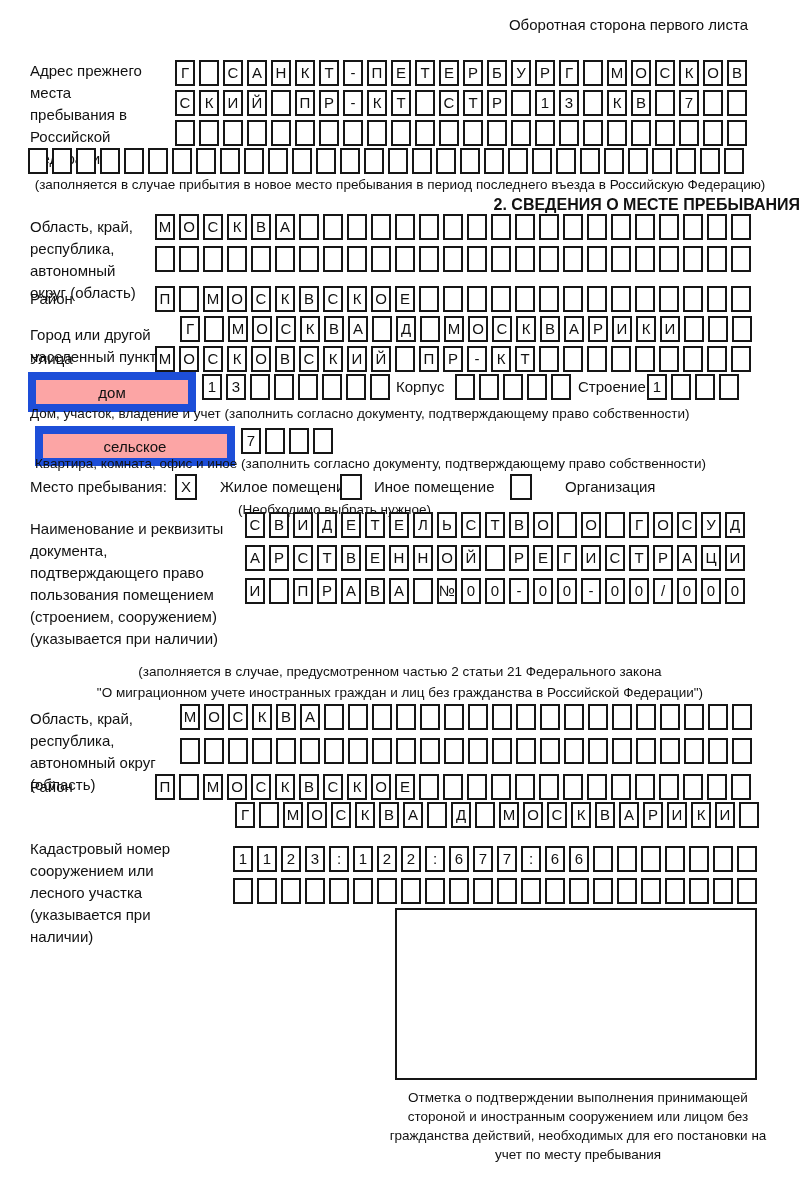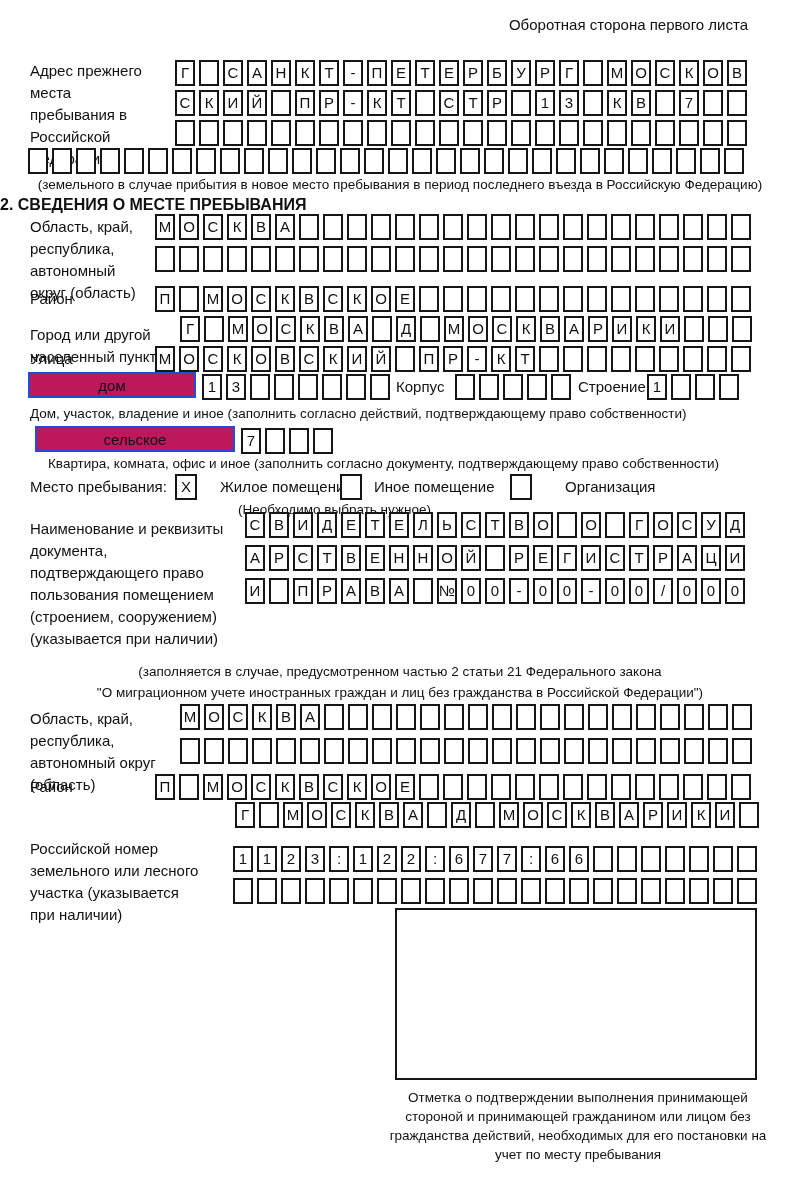--- a/index.html
+++ b/index.html
@@ -18,34 +18,34 @@
     flex:0 0 20px;
     width:20px;height:26px;
     border:2px solid #161616;
     box-sizing:border-box;
     text-align:center;
     font-size:15px;line-height:21px;
     background:#fff;
     overflow:hidden;
   }
   .wbox{
-    border:2px solid #1d4ed8;
+    border:8px solid #1d4ed8;
     box-sizing:border-box;
-    height:26px;
+    height:40px;
     display:flex;align-items:center;justify-content:center;
-    font-size:15px;background:#be185d;
+    font-size:15px;background:#fca5a5;
   }
   .chk{
     width:22px;height:26px;
     border:2px solid #161616;
     box-sizing:border-box;
     text-align:center;font-size:15px;line-height:21px;
     background:#fff;
   }
-  .heading{font-weight:bold;font-size:16px;text-align:left;left:0;right:0;}
+  .heading{font-weight:bold;font-size:16px;text-align:right;left:0;right:0;}
   .note{font-size:13.5px;}
   .center{text-align:center;left:0;right:0;}
   .stamp{
     border:2px solid #161616;
     box-sizing:border-box;
     background:#fff;
   }
   .caption{font-size:13.5px;line-height:19px;text-align:center;}
 </style>
 </head>
@@ -159,21 +159,21 @@
       <span class="cell"></span>
       <span class="cell"></span>
       <span class="cell"></span>
       <span class="cell"></span>
       <span class="cell"></span>
       <span class="cell"></span>
       <span class="cell"></span>
       <span class="cell"></span>
       <span class="cell"></span>
     </div>
-  <div class="abs note center" style="top:177px;">(земельного в случае прибытия в новое место пребывания в период последнего въезда в Российскую Федерацию)</div>
+  <div class="abs note center" style="top:177px;">(заполняется в случае прибытия в новое место пребывания в период последнего въезда в Российскую Федерацию)</div>
 
   <div class="abs heading" style="top:196px;">2. СВЕДЕНИЯ О МЕСТЕ ПРЕБЫВАНИЯ</div>
 
   <div class="abs lbl" style="left:30px;top:216px;width:118px;">Область, край, республика, автономный округ (область)</div>
   <div class="abs boxes" style="left:155px;top:214px;">
       <span class="cell">М</span>
       <span class="cell">О</span>
       <span class="cell">С</span>
       <span class="cell">К</span>
       <span class="cell">В</span>
@@ -331,30 +331,30 @@
       <span class="cell"></span>
       <span class="cell"></span>
     </div>
   <div class="abs lbl" style="left:578px;top:376px;">Строение</div>
   <div class="abs boxes" style="left:647px;top:374px;">
       <span class="cell">1</span>
       <span class="cell"></span>
       <span class="cell"></span>
       <span class="cell"></span>
     </div>
-  <div class="abs note" style="left:30px;top:406px;">Дом, участок, владение и иное (заполнить согласно действий, подтверждающему право собственности)</div>
+  <div class="abs note" style="left:30px;top:406px;">Дом, участок, владение и учет (заполнить согласно документу, подтверждающему право собственности)</div>
 
   <div class="abs wbox" style="left:35px;top:426px;width:200px;">сельское</div>
   <div class="abs boxes" style="left:241px;top:428px;">
       <span class="cell">7</span>
       <span class="cell"></span>
       <span class="cell"></span>
       <span class="cell"></span>
     </div>
-  <div class="abs note" style="left:48px;top:456px;">Квартира, комната, офис и иное (заполнить согласно документу, подтверждающему право собственности)</div>
+  <div class="abs note" style="left:35px;top:456px;">Квартира, комната, офис и иное (заполнить согласно документу, подтверждающему право собственности)</div>
 
   <div class="abs lbl" style="left:30px;top:476px;">Место пребывания:</div>
   <div class="abs chk" style="left:175px;top:474px;">X</div>
   <div class="abs lbl" style="left:220px;top:476px;text-align:right;">Жилое помещение</div>
   <div class="abs chk" style="left:340px;top:474px;"></div>
   <div class="abs lbl" style="left:374px;top:476px;">Иное помещение</div>
   <div class="abs chk" style="left:510px;top:474px;"></div>
   <div class="abs lbl" style="left:565px;top:476px;">Организация</div>
   <div class="abs note" style="left:238px;top:502px;">(Необходимо выбрать нужное)</div>
 
@@ -533,21 +533,21 @@
       <span class="cell">К</span>
       <span class="cell">В</span>
       <span class="cell">А</span>
       <span class="cell">Р</span>
       <span class="cell">И</span>
       <span class="cell">К</span>
       <span class="cell">И</span>
       <span class="cell"></span>
     </div>
 
-  <div class="abs lbl" style="left:30px;top:838px;width:170px;">Российской номер земельного или лесного участка (указывается при наличии)</div>
+  <div class="abs lbl" style="left:30px;top:838px;width:170px;">Кадастровый номер сооружением или лесного участка (указывается при наличии)</div>
   <div class="abs boxes" style="left:233px;top:846px;">
       <span class="cell">1</span>
       <span class="cell">1</span>
       <span class="cell">2</span>
       <span class="cell">3</span>
       <span class="cell">:</span>
       <span class="cell">1</span>
       <span class="cell">2</span>
       <span class="cell">2</span>
       <span class="cell">:</span>
@@ -584,15 +584,15 @@
       <span class="cell"></span>
       <span class="cell"></span>
       <span class="cell"></span>
       <span class="cell"></span>
       <span class="cell"></span>
       <span class="cell"></span>
       <span class="cell"></span>
     </div>
 
   <div class="abs stamp" style="left:395px;top:908px;width:362px;height:172px;"></div>
-  <div class="abs caption" style="left:388px;top:1088px;width:380px;">Отметка о подтверждении выполнения принимающей стороной и принимающей гражданином или лицом без гражданства действий, необходимых для его постановки на учет по месту пребывания</div>
+  <div class="abs caption" style="left:388px;top:1088px;width:380px;">Отметка о подтверждении выполнения принимающей стороной и иностранным сооружением или лицом без гражданства действий, необходимых для его постановки на учет по месту пребывания</div>
 
 </div>
 
 </body></html>

